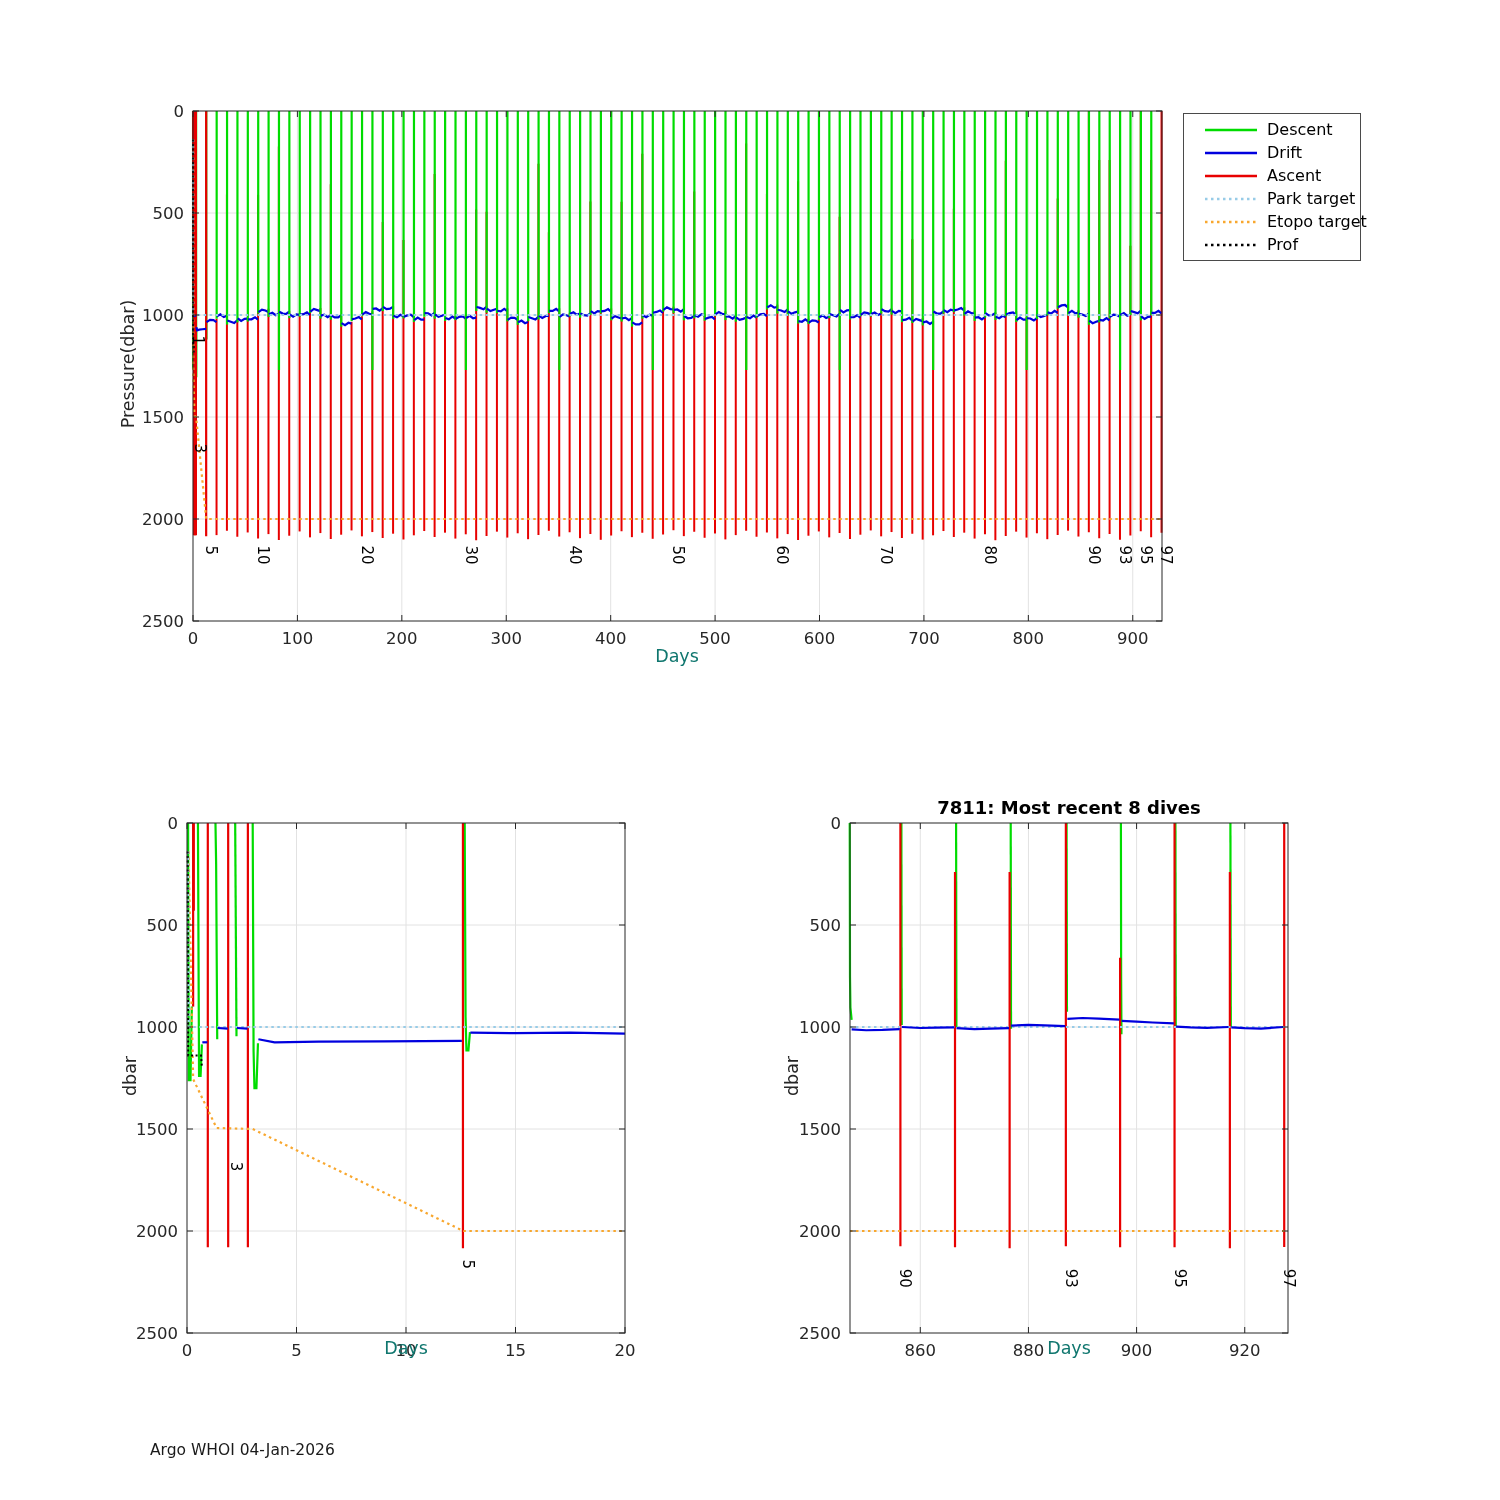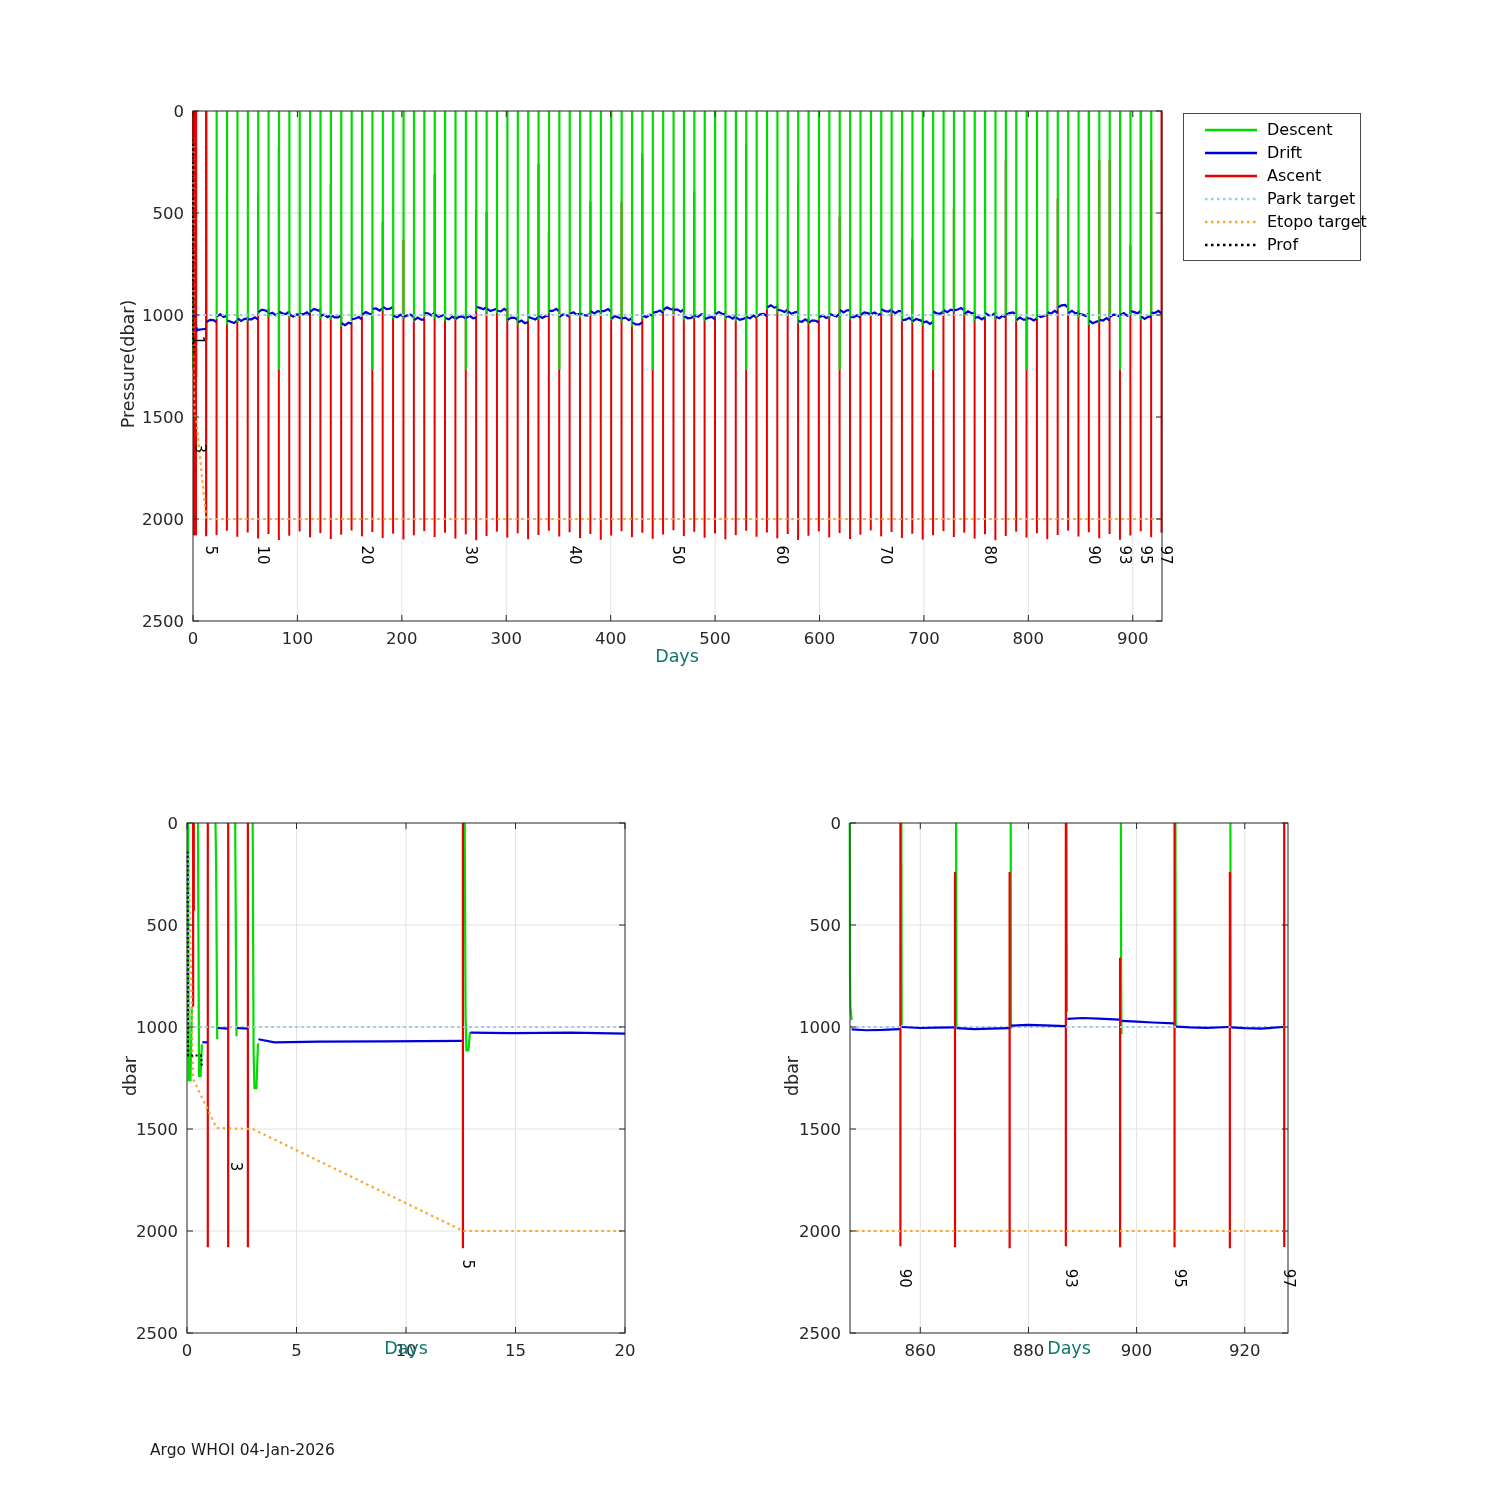--- a/index.html
+++ b/index.html
@@ -530,20 +530,21 @@
         <line x1="850" y1="1333" x2="856" y2="1333" stroke="#262626" stroke-width="1"></line>
         <line x1="1288" y1="1333" x2="1282" y2="1333" stroke="#262626" stroke-width="1"></line>
         <text x="841" y="1338.5" font-size="16.5" text-anchor="end" fill="#262626" font-family="&quot;DejaVu Sans&quot;,&quot;Liberation Sans&quot;,sans-serif">2500</text>
         <text x="900.3970370370373" y="1268.74" font-size="15" text-anchor="start" fill="#000000" font-family="&quot;DejaVu Sans&quot;,&quot;Liberation Sans&quot;,sans-serif" transform="rotate(90 900.3970370370373 1268.74)">90</text>
         <text x="1065.8637037037035" y="1268.74" font-size="15" text-anchor="start" fill="#000000" font-family="&quot;DejaVu Sans&quot;,&quot;Liberation Sans&quot;,sans-serif" transform="rotate(90 1065.8637037037035 1268.74)">93</text>
         <text x="1174.5525925925926" y="1268.74" font-size="15" text-anchor="start" fill="#000000" font-family="&quot;DejaVu Sans&quot;,&quot;Liberation Sans&quot;,sans-serif" transform="rotate(90 1174.5525925925926 1268.74)">95</text>
         <text x="1284.2148148148146" y="1268.74" font-size="15" text-anchor="start" fill="#000000" font-family="&quot;DejaVu Sans&quot;,&quot;Liberation Sans&quot;,sans-serif" transform="rotate(90 1284.2148148148146 1268.74)">97</text>
       </g>
     </svg>
 
+  <div class="chart-title" style="left:819px;top:797px;width:500px;">7811: Most recent 8 dives</div>
 
   <div class="xlabel" style="left:577px;top:646px;width:200px;">Days</div>
   <div class="xlabel" style="left:306px;top:1338px;width:200px;">Days</div>
   <div class="xlabel" style="left:969px;top:1338px;width:200px;">Days</div>
 
   <div class="ylabel" style="left:18px;top:354px;">Pressure(dbar)</div>
   <div class="ylabel" style="left:20px;top:1066px;">dbar</div>
   <div class="ylabel" style="left:682px;top:1066px;">dbar</div>
 
   <div class="legend" id="legend">

